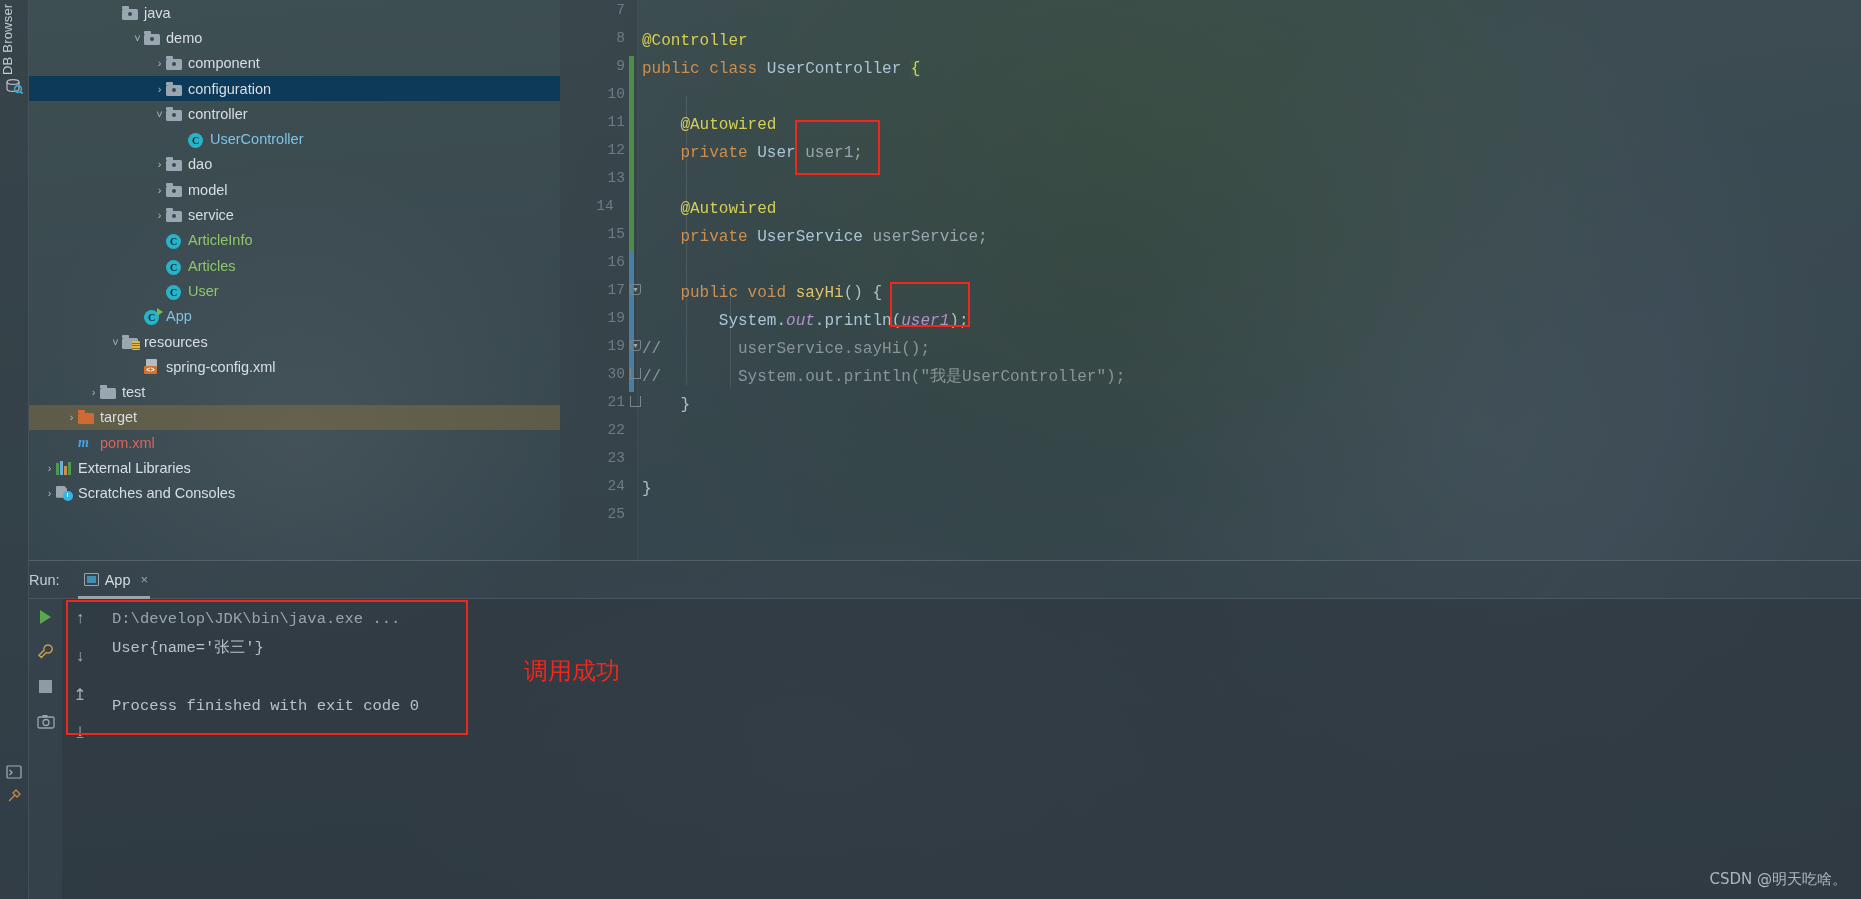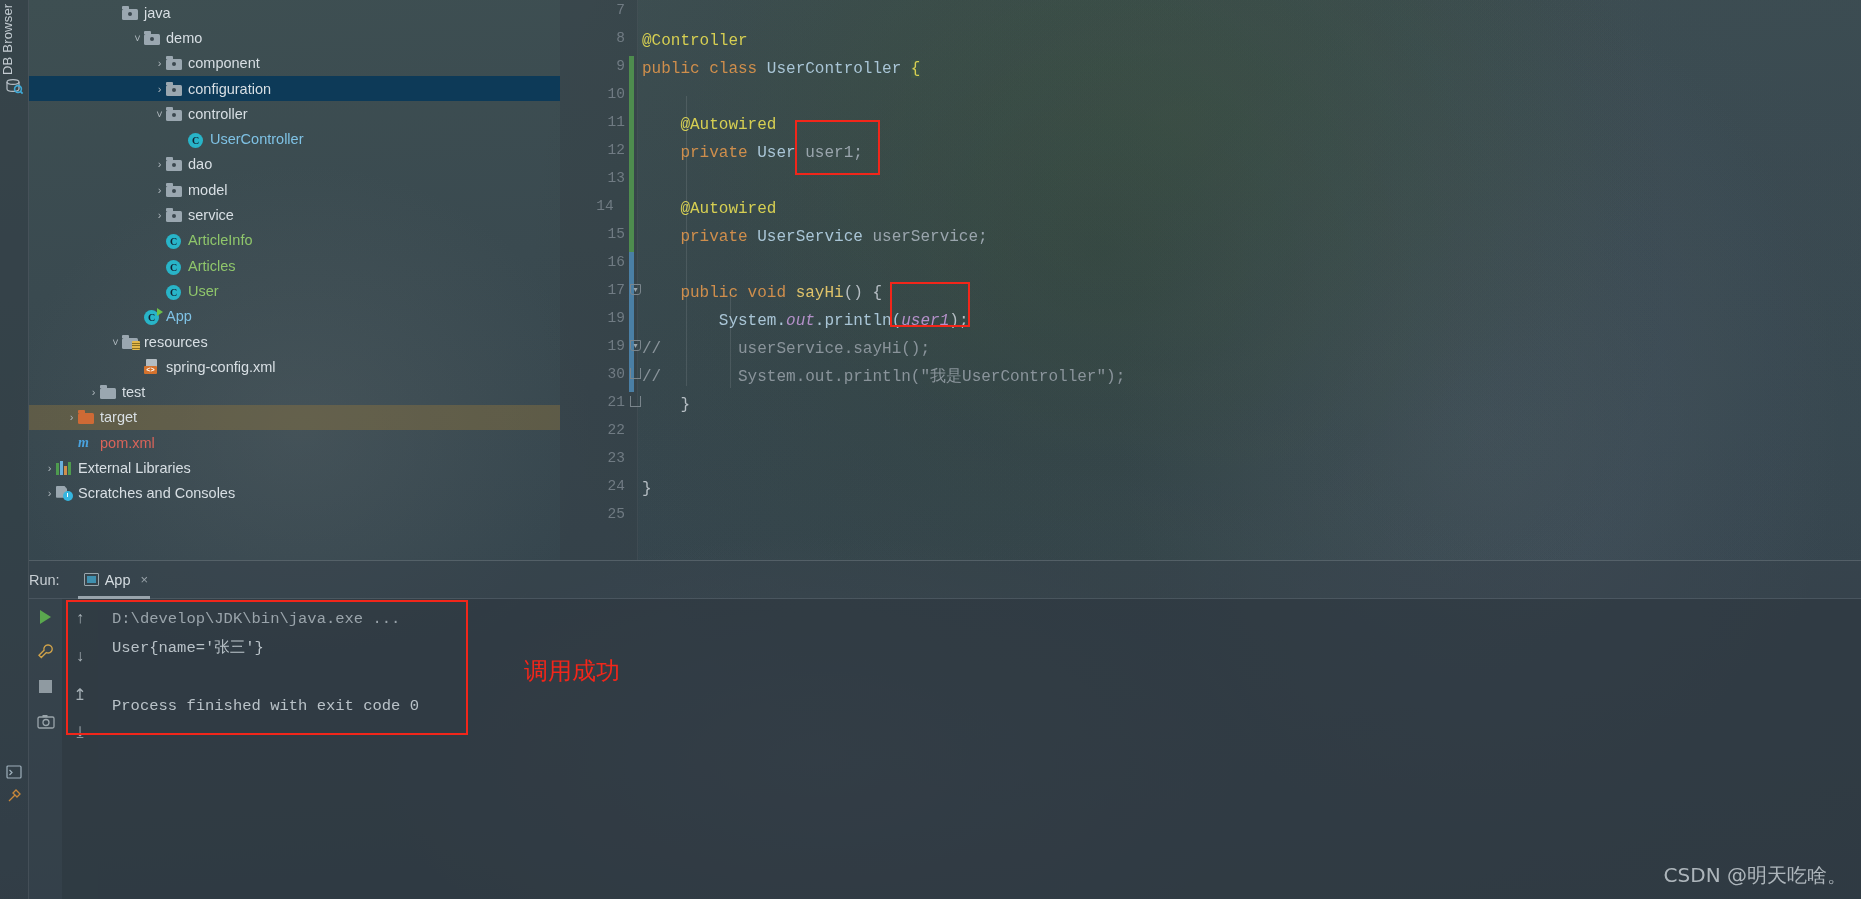--- a/index.html
+++ b/index.html
@@ -300,21 +300,21 @@
     color: #f2261a;
     font-size: 24px;
     z-index: 45;
     white-space: nowrap;
     font-family: "DejaVu Sans", sans-serif;
   }
   .watermark {
     position: absolute;
     right: 14px; bottom: 10px;
     color: rgba(205,212,218,0.80);
-    font-size: 20px;
+    font-size: 15px;
     z-index: 60;
     white-space: nowrap;
     font-family: "DejaVu Sans", sans-serif;
   }
   .bottom-strip {
     position: absolute; left: 0; top: 760px;
     width: 29px; height: 139px;
     background: rgba(49,60,68,0.50);
     border-right: 1px solid rgba(90,100,108,0.45);
     z-index: 7;

